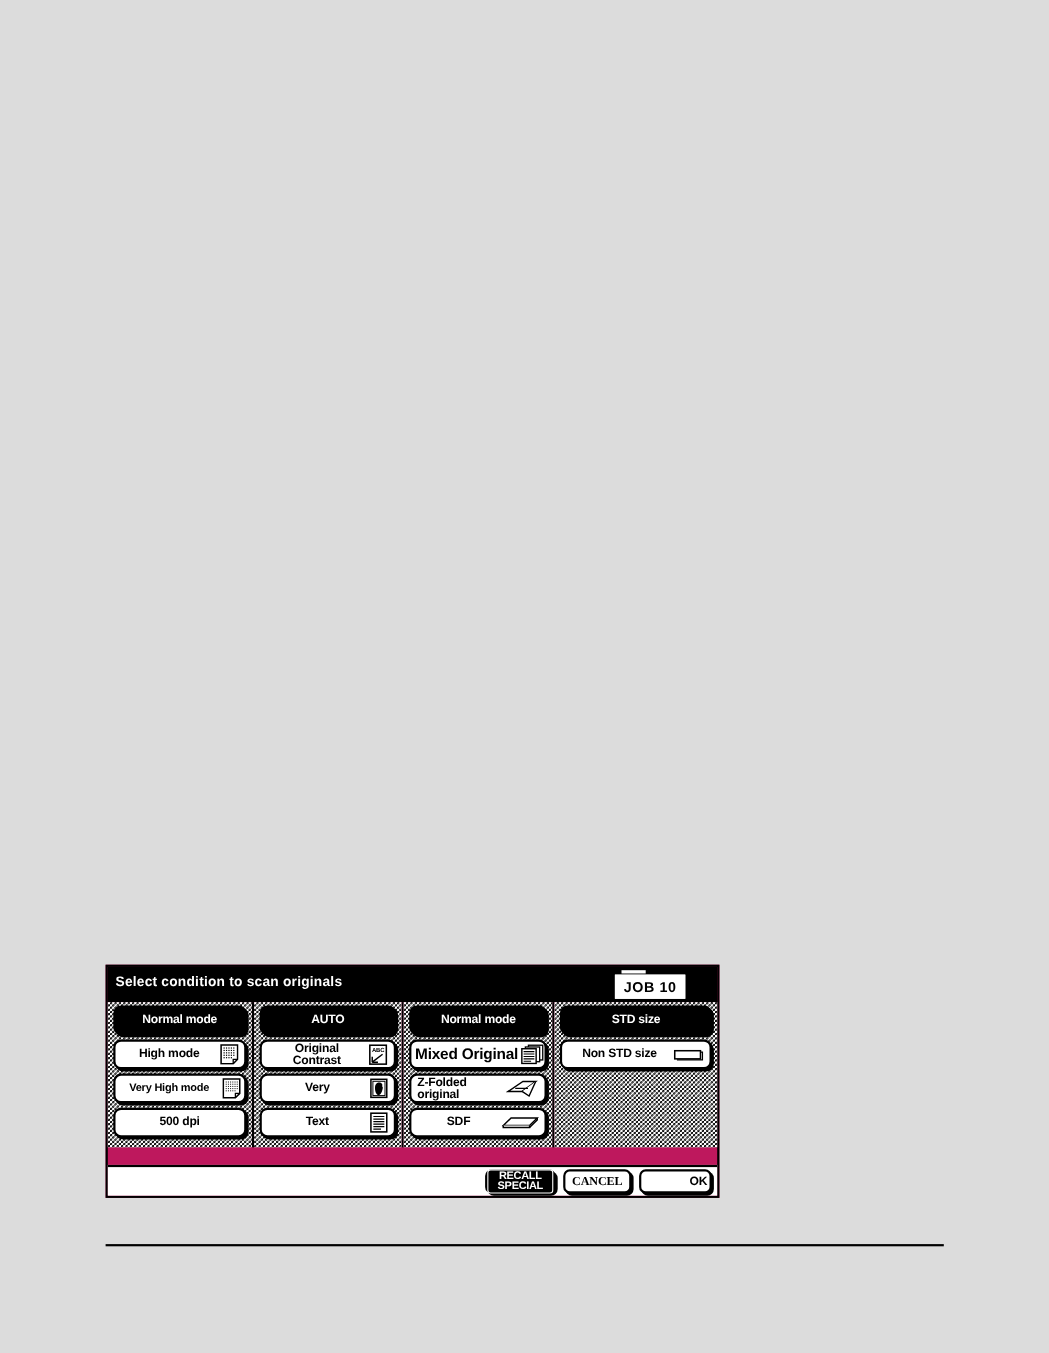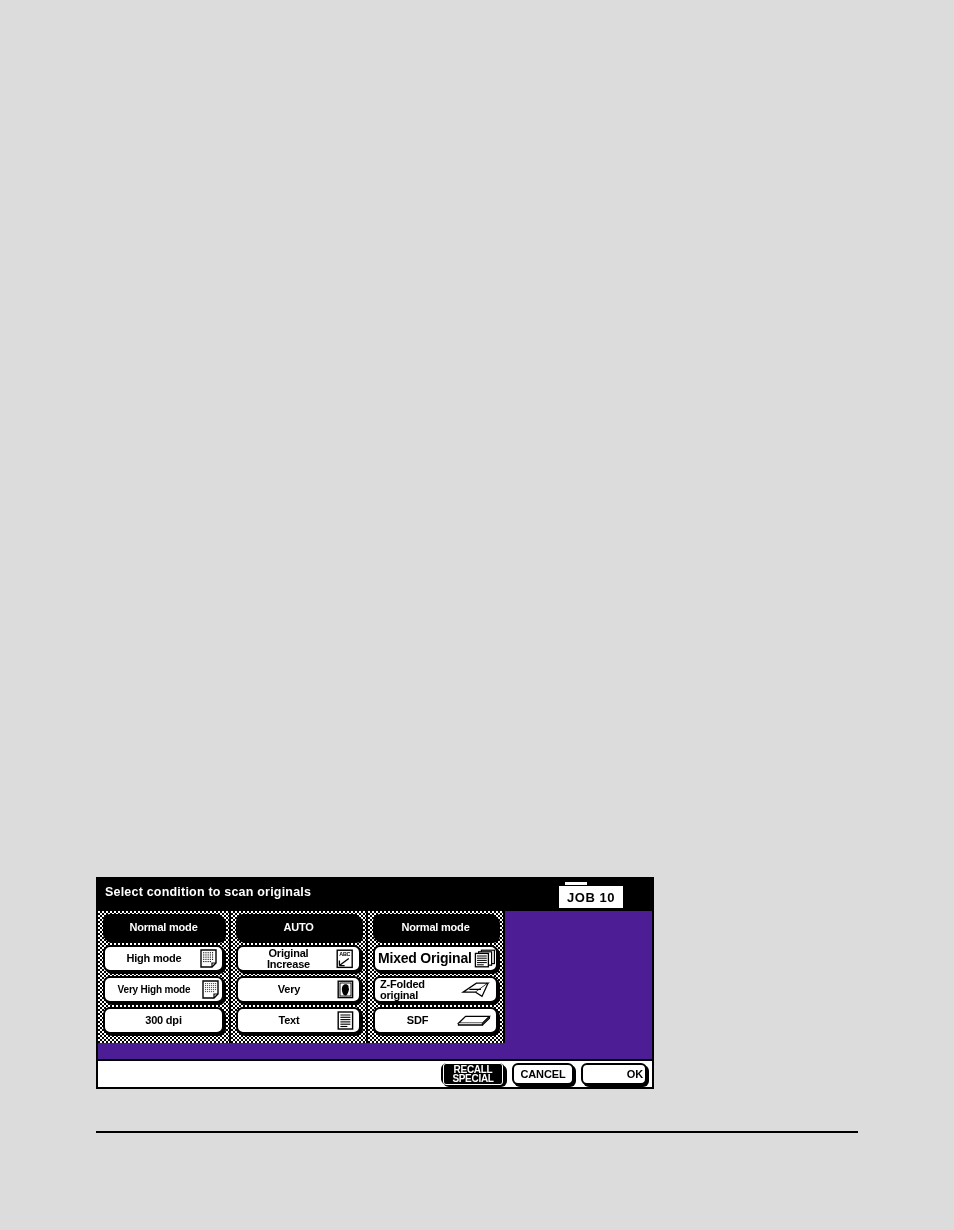--- a/index.html
+++ b/index.html
@@ -30,21 +30,21 @@
     background: #000;
   }
 
   
   #panel {
     position: absolute;
     left: 96px;
     top: 877px;
     width: 558px;
     height: 212px;
-    background: #4c1d95;
+    background: #be185d;
     border: 2px solid #000;
     box-sizing: border-box;
     font-size: 10px;
   }
 
   
   .dither {
     background-color: #fff;
     background-image:
       linear-gradient(45deg, #000 25%, transparent 25%, transparent 75%, #000 75%),
@@ -244,21 +244,21 @@
     align-items: center;
     justify-content: center;
     line-height: 9px;
     padding: 1px 0;
   }
   #recall-standard-button .rs-inner span {
     font-size: 10px;
     font-weight: bold;
     letter-spacing: -.3px;
   }
-  #cancel-button { width: 62px; }
+  #cancel-button { width: 62px; font-family: Liberation Serif, serif; }
   #ok-button { width: 66px; padding-left: 42px; }
 
   
   svg { display: block; }
 </style>
 </head>
 <body>
 
 <div id="page">
 
@@ -354,36 +354,36 @@
                     <rect x="7.2" y="11.2" width="0.9" height="0.9"></rect>
                     <rect x="9.2" y="11.2" width="0.9" height="0.9"></rect>
                     <rect x="11.2" y="11.2" width="0.9" height="0.9"></rect>
                 </g>
                 <path d="M16 14 L12 14 L12 18" fill="none" stroke="#000" stroke-width="1.2"></path>
               </svg>
             </span>
           </div>
 
           <div class="btn">
-            <span class="lbl">300 dpi</span>
+            <span class="lbl">500 dpi</span>
           </div>
         </div>
 
         <div class="vdiv"></div>
 
         <div class="col dither" style="width:135px">
 
           <div class="btn sel">
             <span class="lbl">AUTO</span>
           </div>
 
           <div class="btn withicon">
             <span class="lbl two">
               <span>Original</span><br>
-              <span>Increase</span>
+              <span>Contrast</span>
             </span>
             <span class="ic">
               <svg width="18" height="20" viewBox="0 0 18 20">
                 <rect x="1.2" y="1.2" width="15" height="17.2" fill="#fff" stroke="#000" stroke-width="1.4"></rect>
                 <text x="3.2" y="7.4" font-family="'Liberation Sans',sans-serif" font-size="5.4" font-weight="bold" fill="#000">ABC</text>
                 <path d="M3.4 16.6 L12.8 9.4" stroke="#000" stroke-width="1.3" fill="none"></path>
                 <path d="M3.4 16.6 L8.6 16.6 M3.4 16.6 L3.4 11.6" stroke="#000" stroke-width="1.3" fill="none"></path>
               </svg>
             </span>
           </div>
@@ -465,20 +465,36 @@
                 <path d="M1.5 9.2 L8.6 2.4 L32.4 2.4 L25.4 9.2 Z" fill="#fff" stroke="#000" stroke-width="1.3"></path>
                 <path d="M1.5 9.2 L1.5 11 L25.4 11 L25.4 9.2" fill="#fff" stroke="#000" stroke-width="1.3"></path>
                 <path d="M25.4 11 L32.4 4.2 L32.4 2.4" fill="none" stroke="#000" stroke-width="1.3"></path>
               </svg>
             </span>
           </div>
         </div>
 
         <div class="vdiv"></div>
 
+        <div class="col dither" style="width:148px">
+
+          <div class="btn sel">
+            <span class="lbl">STD size</span>
+          </div>
+
+          <div class="btn withicon">
+            <span class="lbl">Non STD size</span>
+            <span class="ic">
+              <svg width="28" height="14" viewBox="0 0 28 14">
+                <rect x="1.4" y="3.2" width="23.4" height="7.4" fill="#fff" stroke="#000" stroke-width="1.4"></rect>
+                <path d="M24.8 4.4 L26.6 4.4 L26.6 11.6 L3.4 11.6" fill="none" stroke="#000" stroke-width="1.1"></path>
+              </svg>
+            </span>
+          </div>
+        </div>
 
       </div>
     </div>
 
     <div id="footer">
       <div class="fbtn" id="recall-standard-button">
         <span class="rs-inner">
           <span>RECALL</span>
           <span>SPECIAL</span>
         </span>

